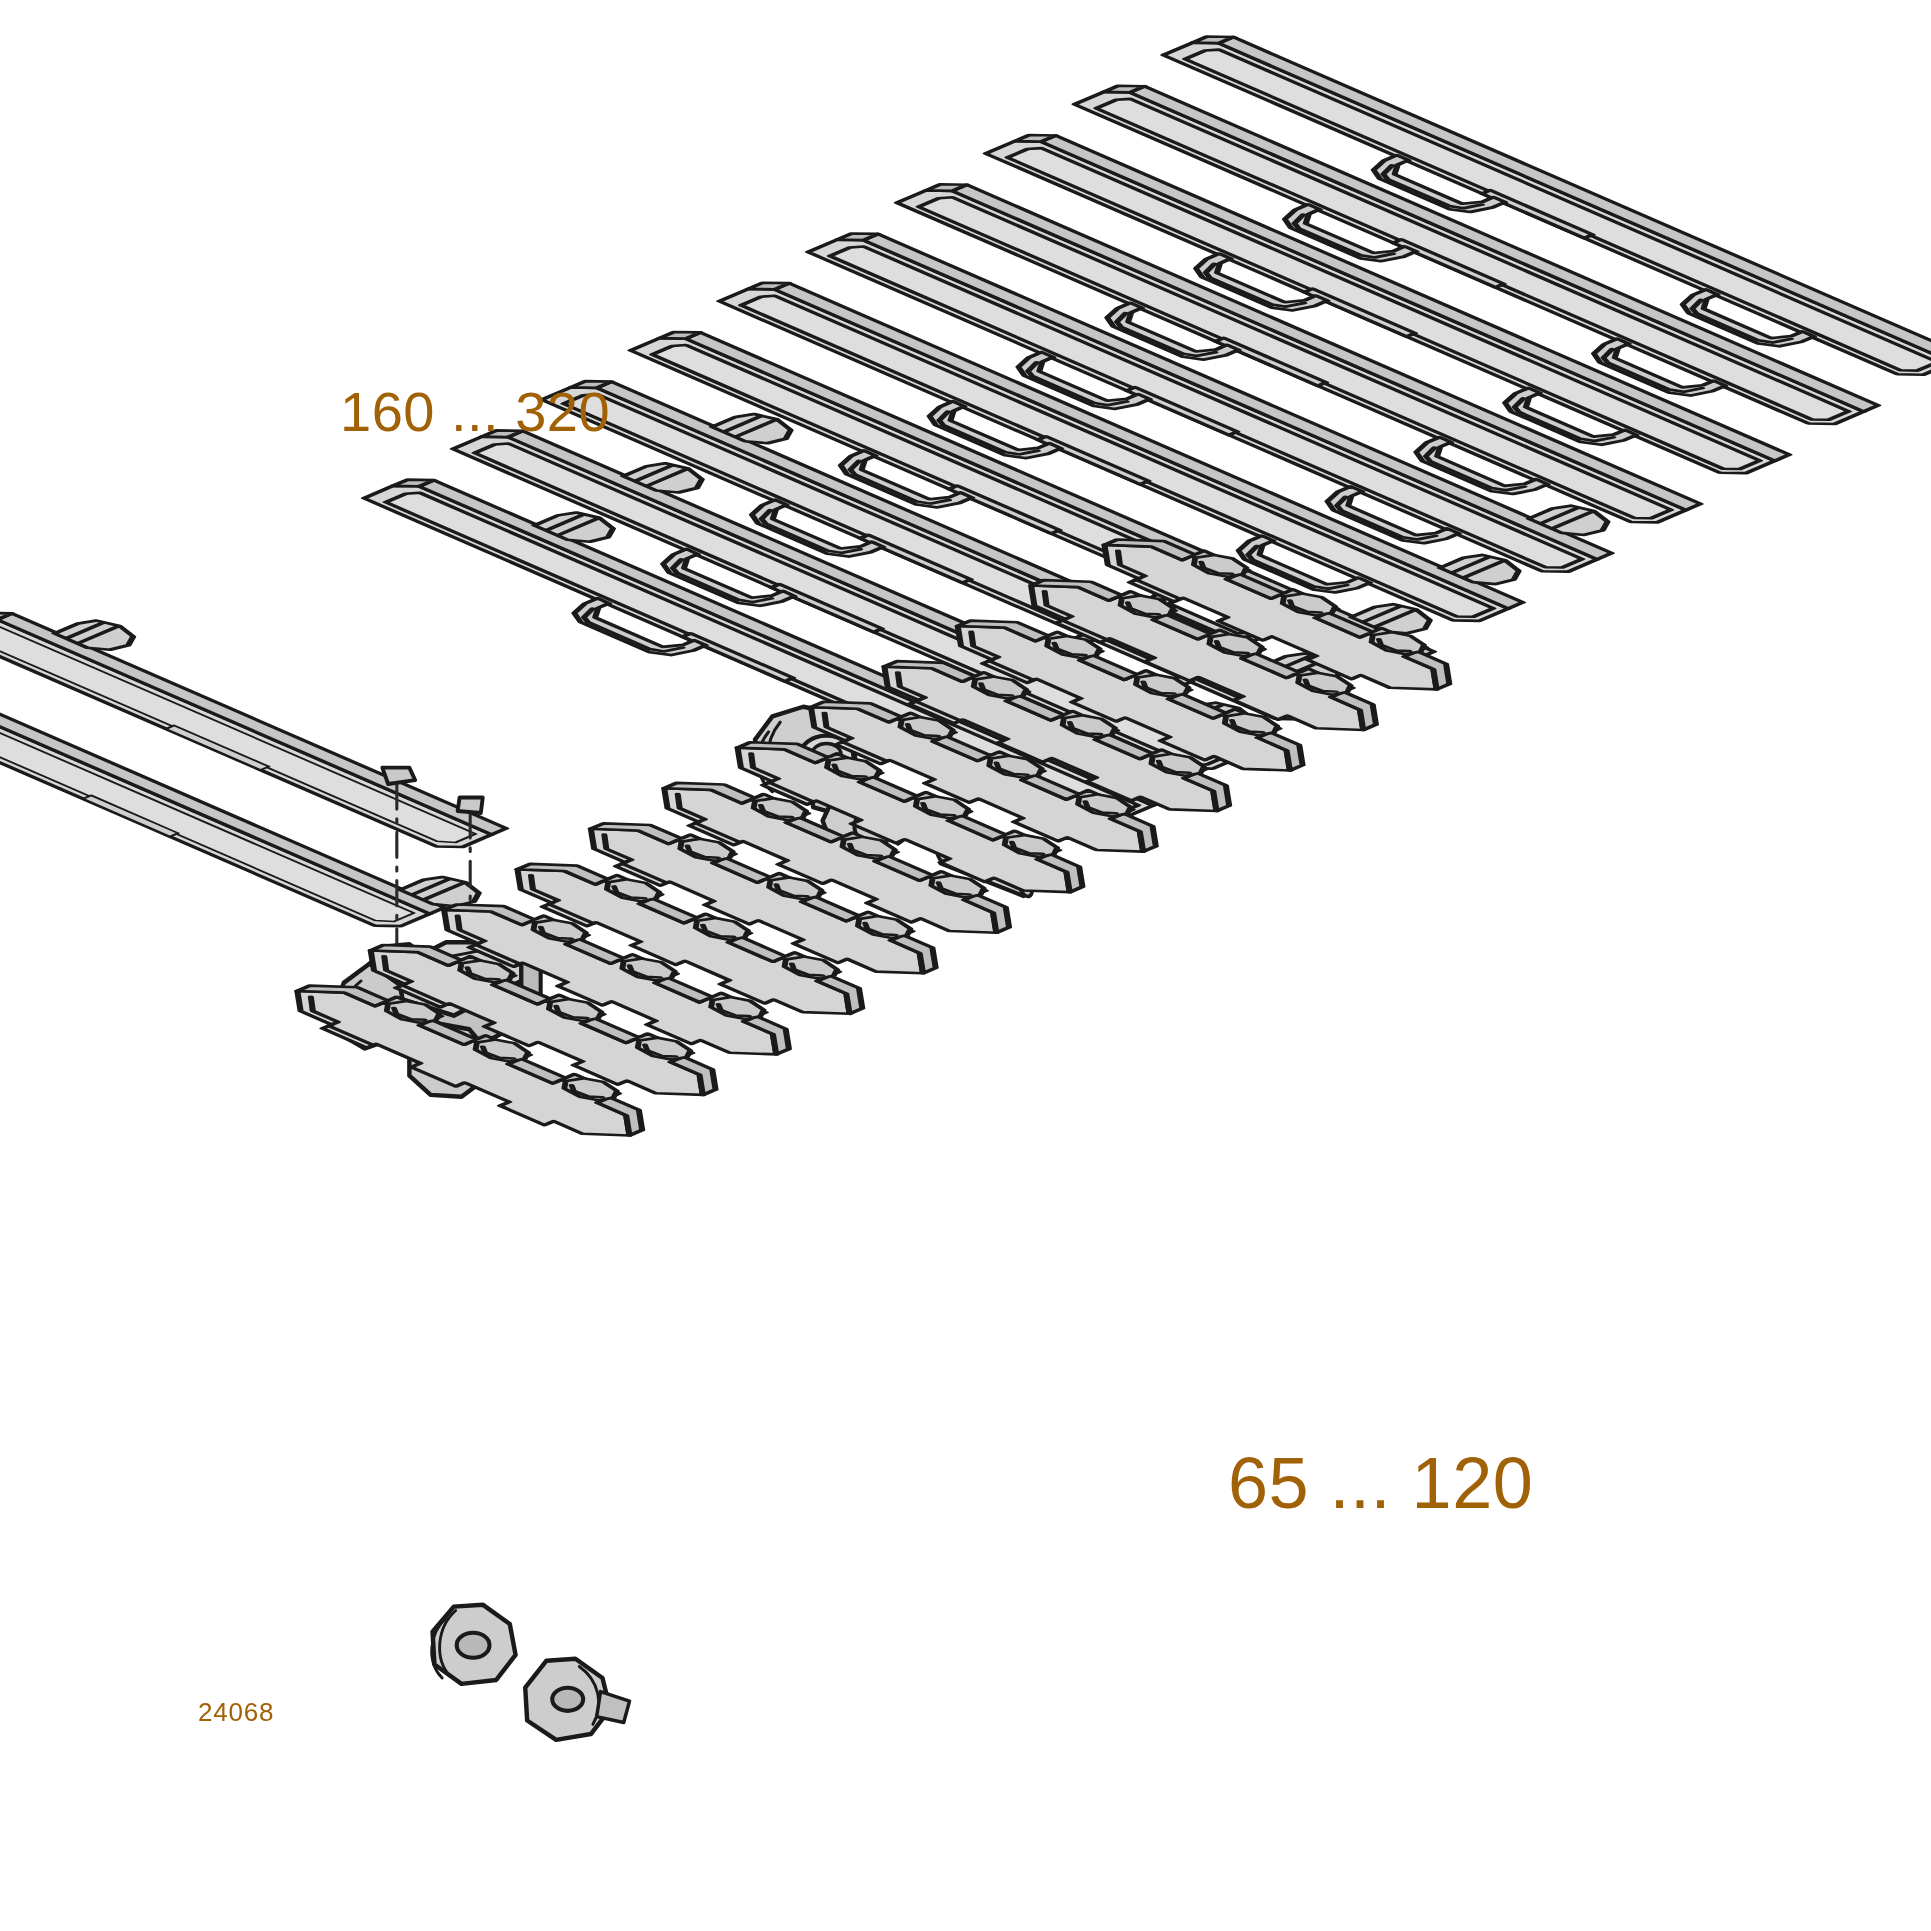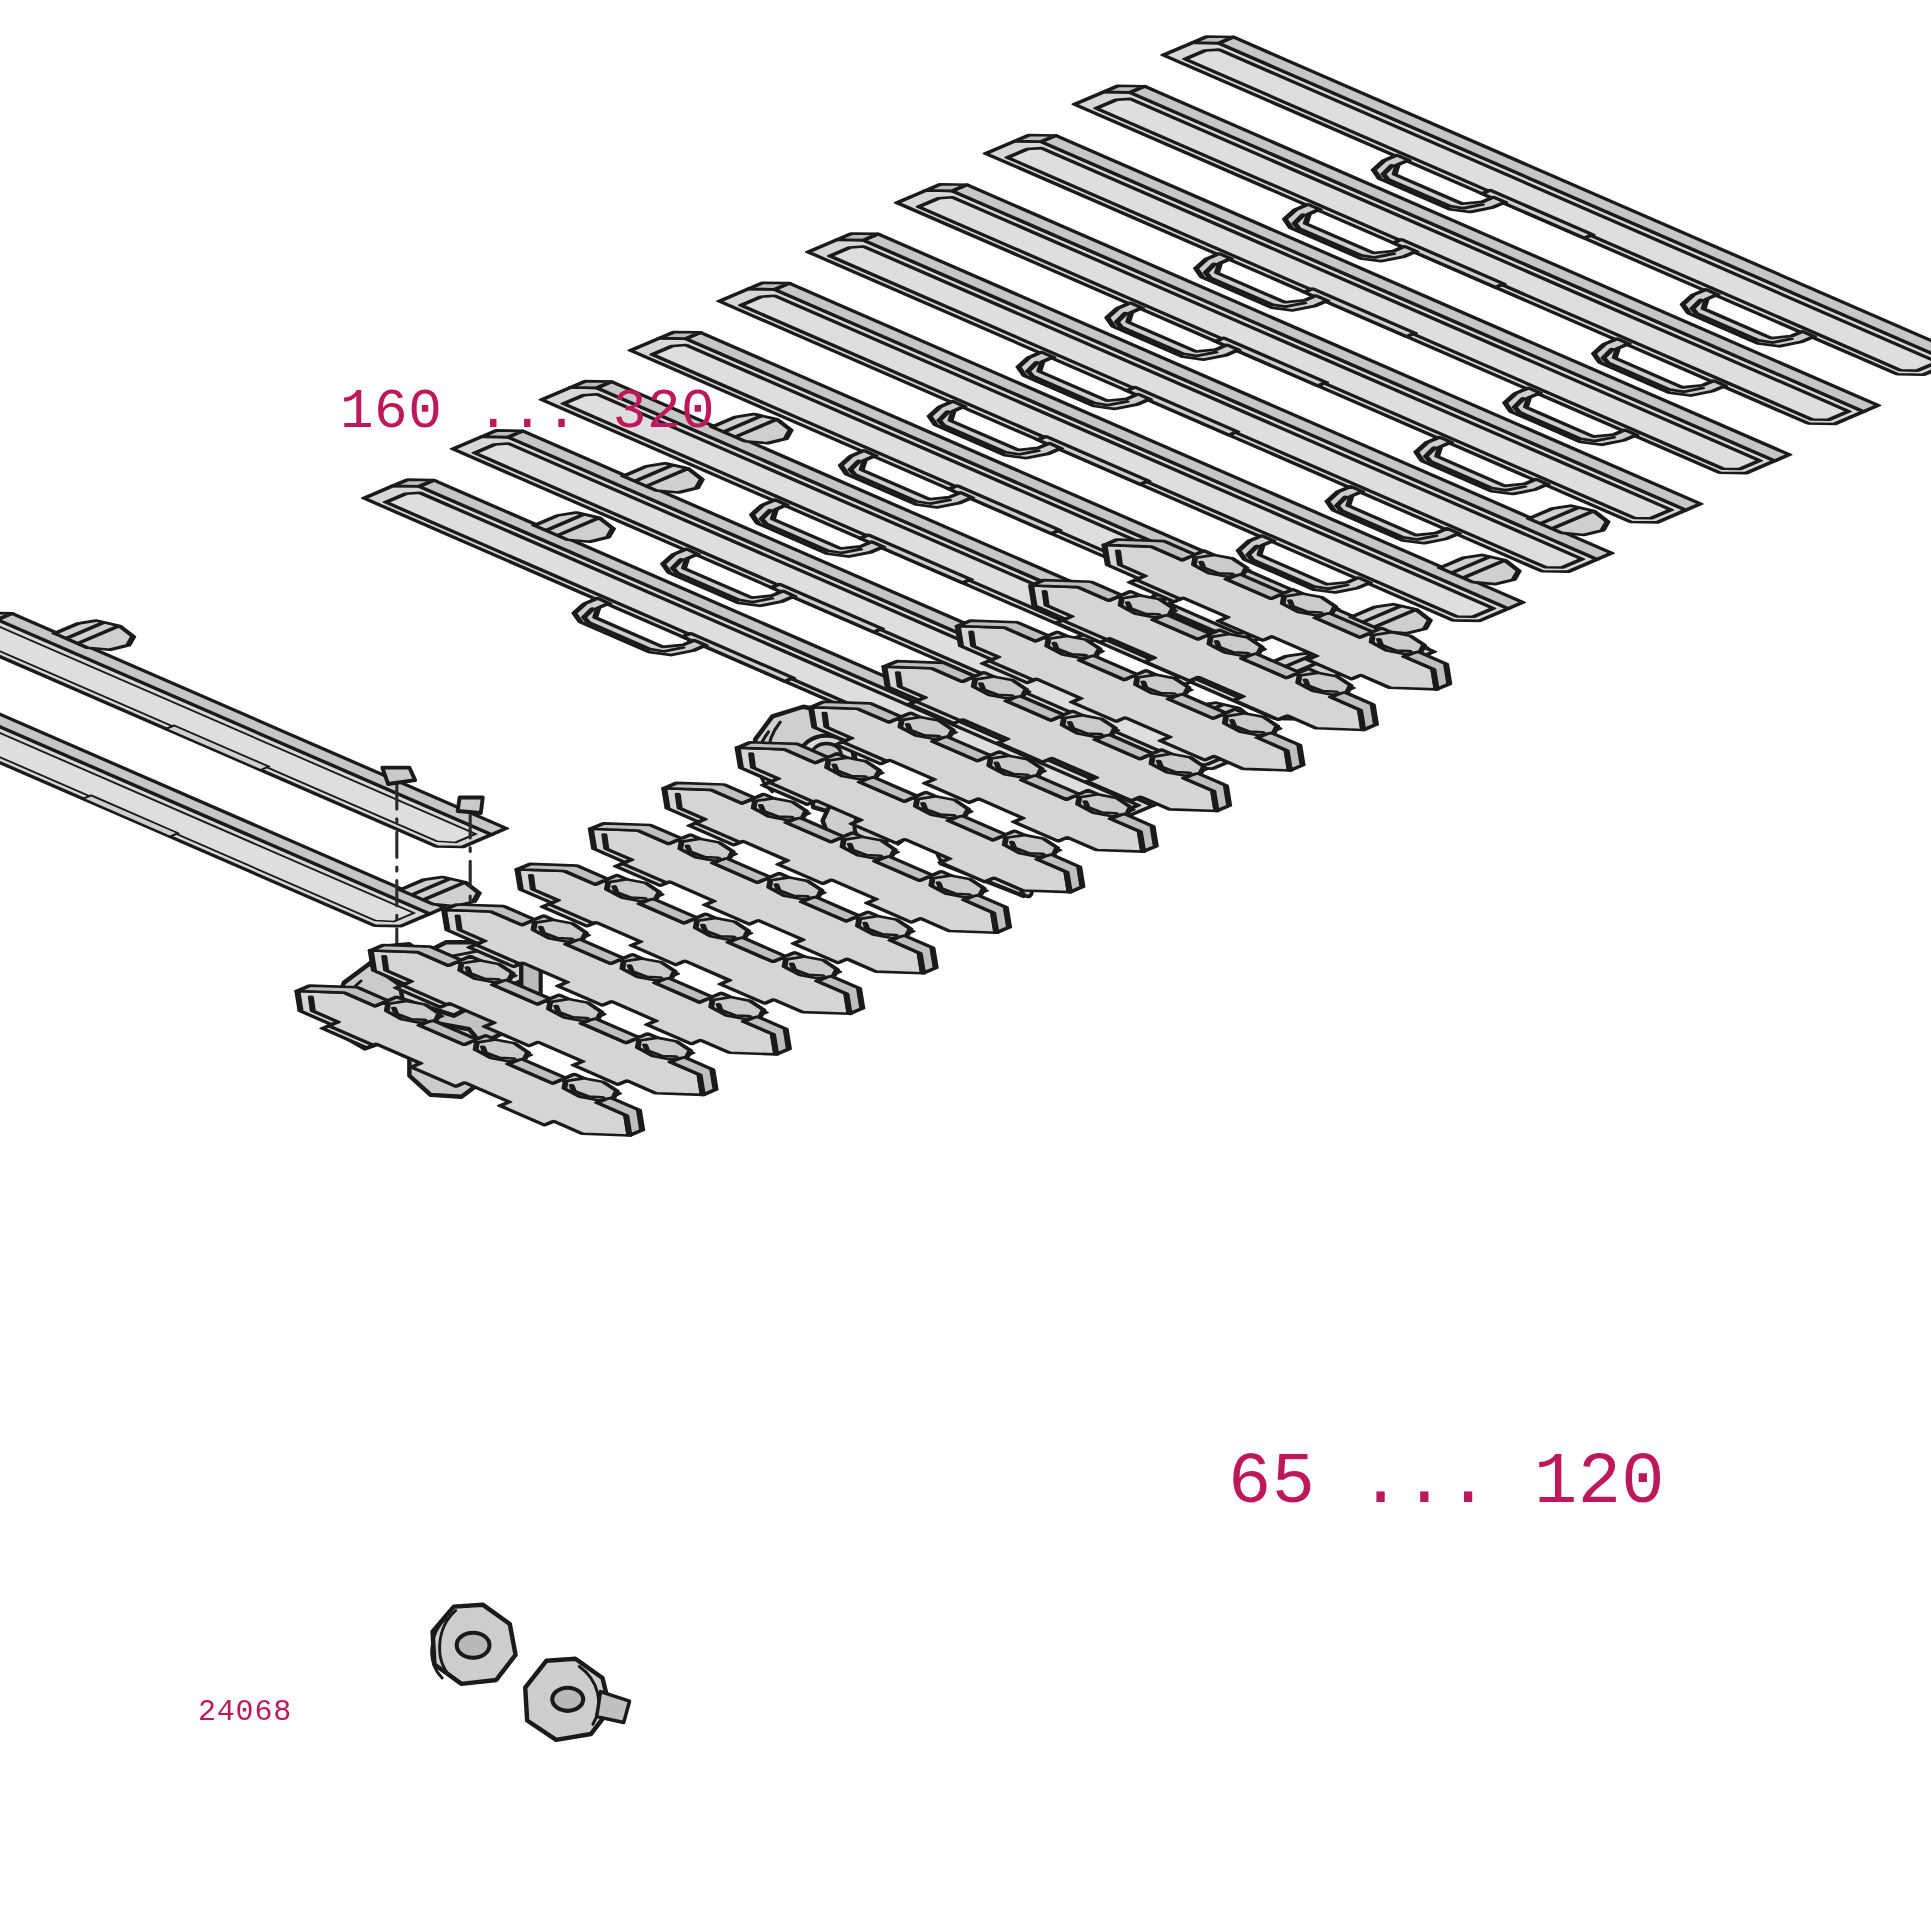--- a/index.html
+++ b/index.html
@@ -22,41 +22,41 @@
   #drawing-svg {
     position: absolute;
     left: 0;
     top: 0;
     width: 1931px;
     height: 1931px;
     display: block;
   }
   .label-text {
     position: absolute;
-    font-family: Liberation Mono, monospace;
-    color: #be185d;
+    font-family: Liberation Sans, sans-serif;
+    color: #a16207;
     white-space: pre;
     letter-spacing: 0.5px;
   }
   #label-slat-chain {
     left: 340px;
     top: 384px;
     font-size: 56px;
     line-height: 56px;
   }
   #label-flattop-chain {
     left: 1228px;
     top: 1455px;
     font-size: 72px;
     line-height: 56px;
   }
   #figure-number {
     left: 198px;
     top: 1697px;
-    font-size: 30px;
+    font-size: 26px;
     line-height: 30px;
     letter-spacing: 0.8px;
   }
 </style>
 </head>
 <body>
 
 <div id="figure-root">
 
   <svg id="drawing-svg" viewBox="0 0 2000 2000">

